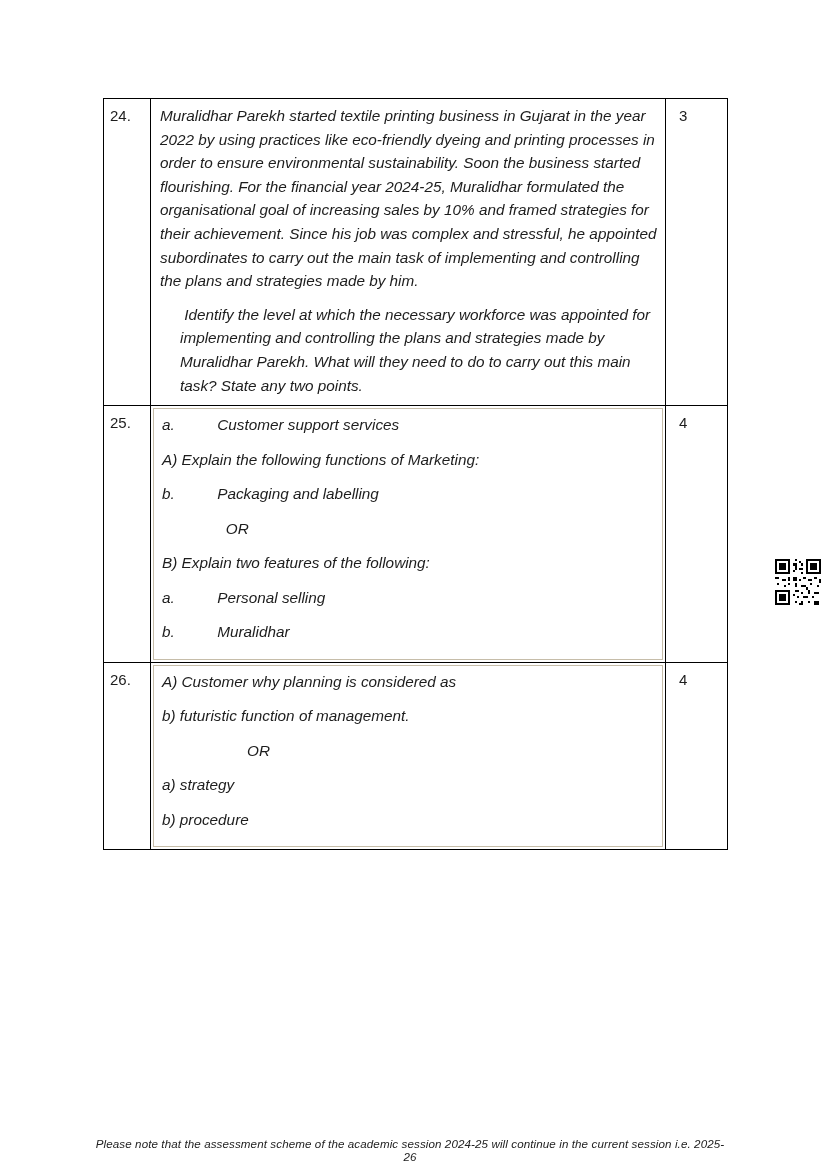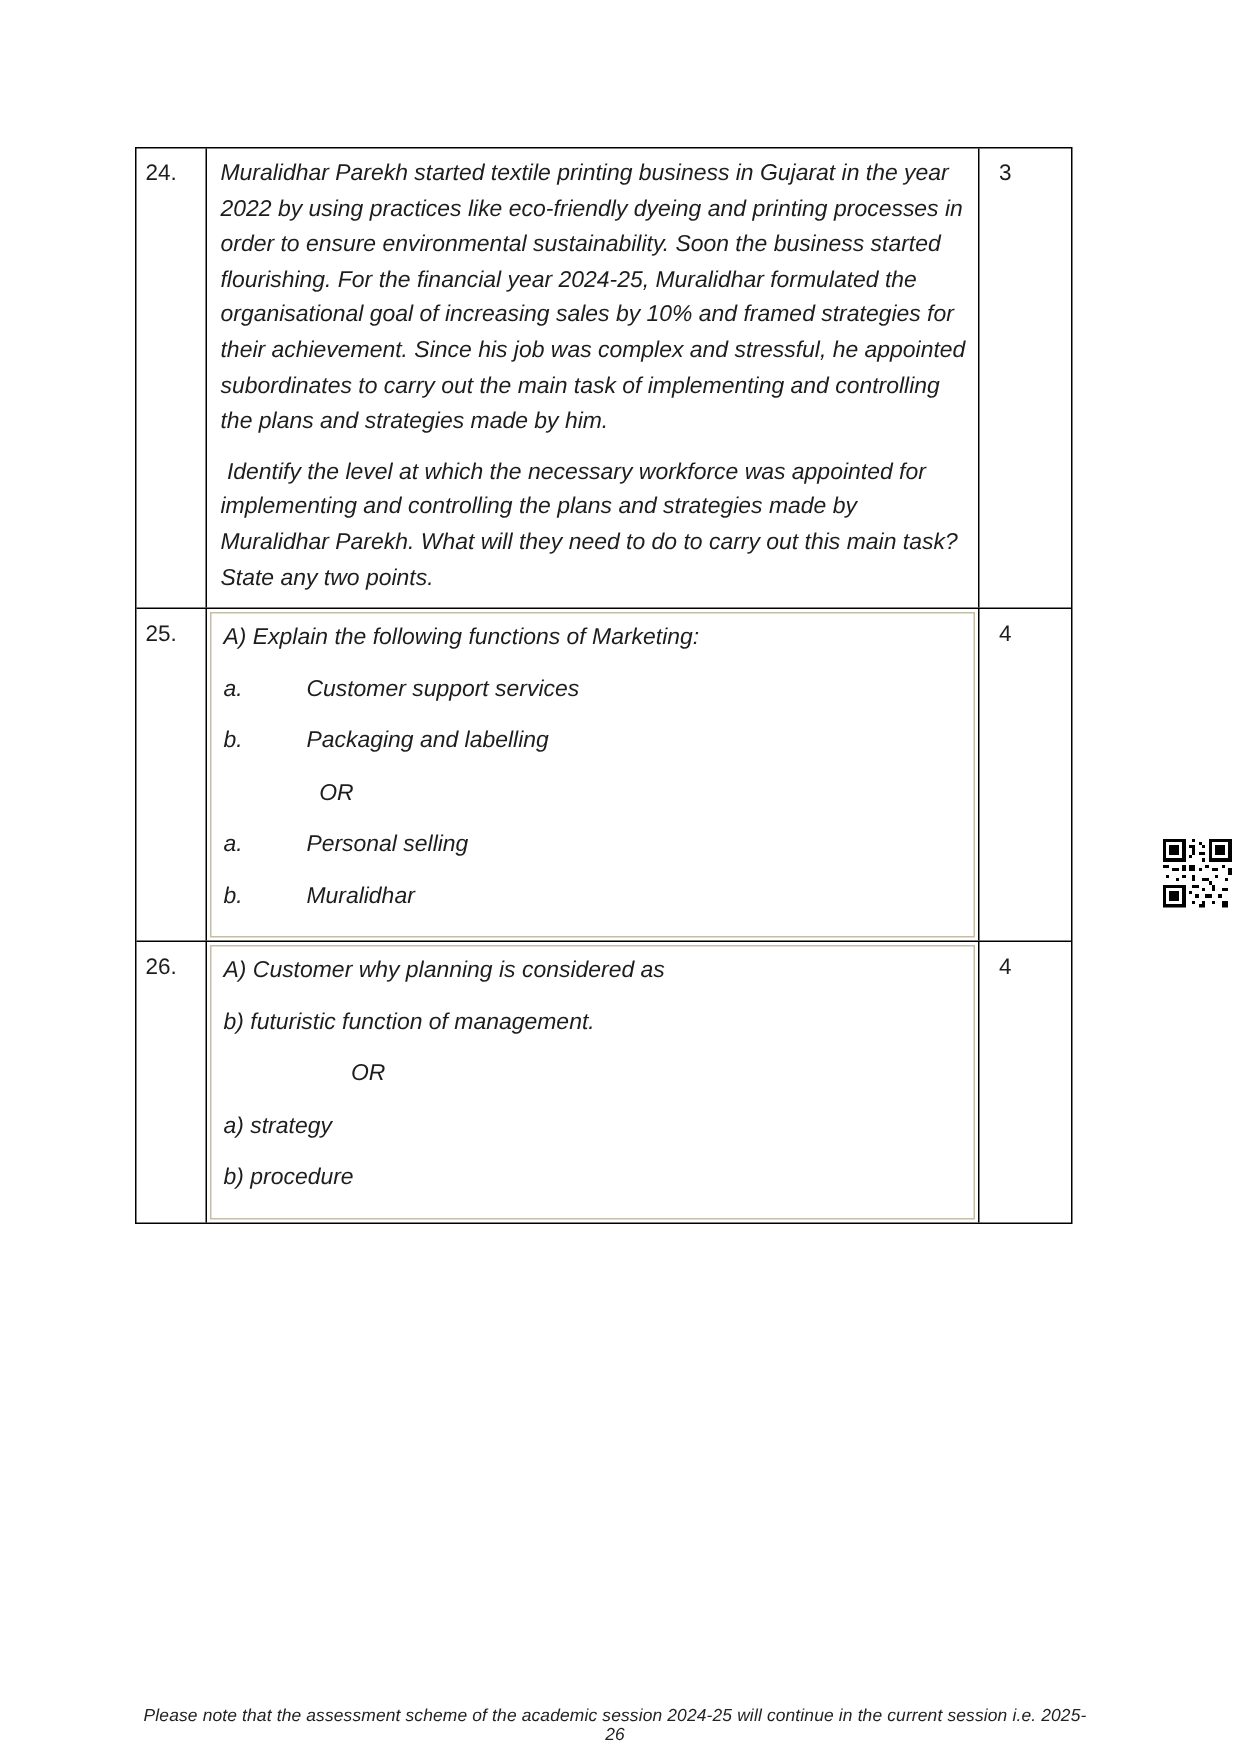--- a/index.html
+++ b/index.html
@@ -13,21 +13,21 @@
     height: 1169px;
     background: #ffffff;
     font-family: "Liberation Sans", "DejaVu Sans", sans-serif;
     color: #1d1d1d;
     overflow: hidden;
   }
 
   
   .qtable {
     position: absolute;
-    left: 90px;
+    left: 103px;
     top: 98px;
     width: 625px;
     border: 1px solid #000;
     box-sizing: border-box;
     background: #fff;
   }
   .qrow {
     display: grid;
     grid-template-columns: 47px 1fr 61px;
   }
@@ -62,21 +62,21 @@
     padding: 6px 8px 2px 8px;
     min-height: calc(100% - 2px);
     box-sizing: border-box;
   }
 
   .para {
     margin: 0 0 10px 0;
     line-height: 23.6px;
     white-space: pre-wrap;
   }
-  .para:last-child { margin-bottom: 2px; }
+  .para:last-child { margin-bottom: 2px; margin-left: 20px; }
 
   .line {
     margin: 0 0 15px 0;
     line-height: 19.5px;
     white-space: pre-wrap;
   }
 
   
   .qr {
     position: absolute;
@@ -113,24 +113,25 @@
         <p class="para">Muralidhar Parekh started textile printing business in Gujarat in the year 2022 by using practices like eco-friendly dyeing and printing processes in order to ensure environmental sustainability. Soon the business started flourishing. For the financial year 2024-25, Muralidhar formulated the organisational goal of increasing sales by 10% and framed strategies for their achievement. Since his job was complex and stressful, he appointed subordinates to carry out the main task of implementing and controlling the plans and strategies made by him.</p>
         <p class="para"> Identify the level at which the necessary workforce was appointed for implementing and controlling the plans and strategies made by Muralidhar Parekh. What will they need to do to carry out this main task? State any two points.</p>
       </div>
       <div class="cell marks">3</div>
     </div>
 
     <div class="qrow">
       <div class="cell num">25.</div>
       <div class="cell qtext" style="padding:2px;">
         <div class="inner-box">
+          <p class="line">a.          Customer support services</p>
           <p class="line">A) Explain the following functions of Marketing:</p>
-          <p class="line">a.          Customer support services</p>
           <p class="line">b.          Packaging and labelling</p>
           <p class="line">               OR</p>
+          <p class="line">B) Explain two features of the following:</p>
           <p class="line">a.          Personal selling</p>
           <p class="line">b.          Muralidhar</p>
         </div>
       </div>
       <div class="cell marks">4</div>
     </div>
 
     <div class="qrow">
       <div class="cell num">26.</div>
       <div class="cell qtext" style="padding:2px;">

